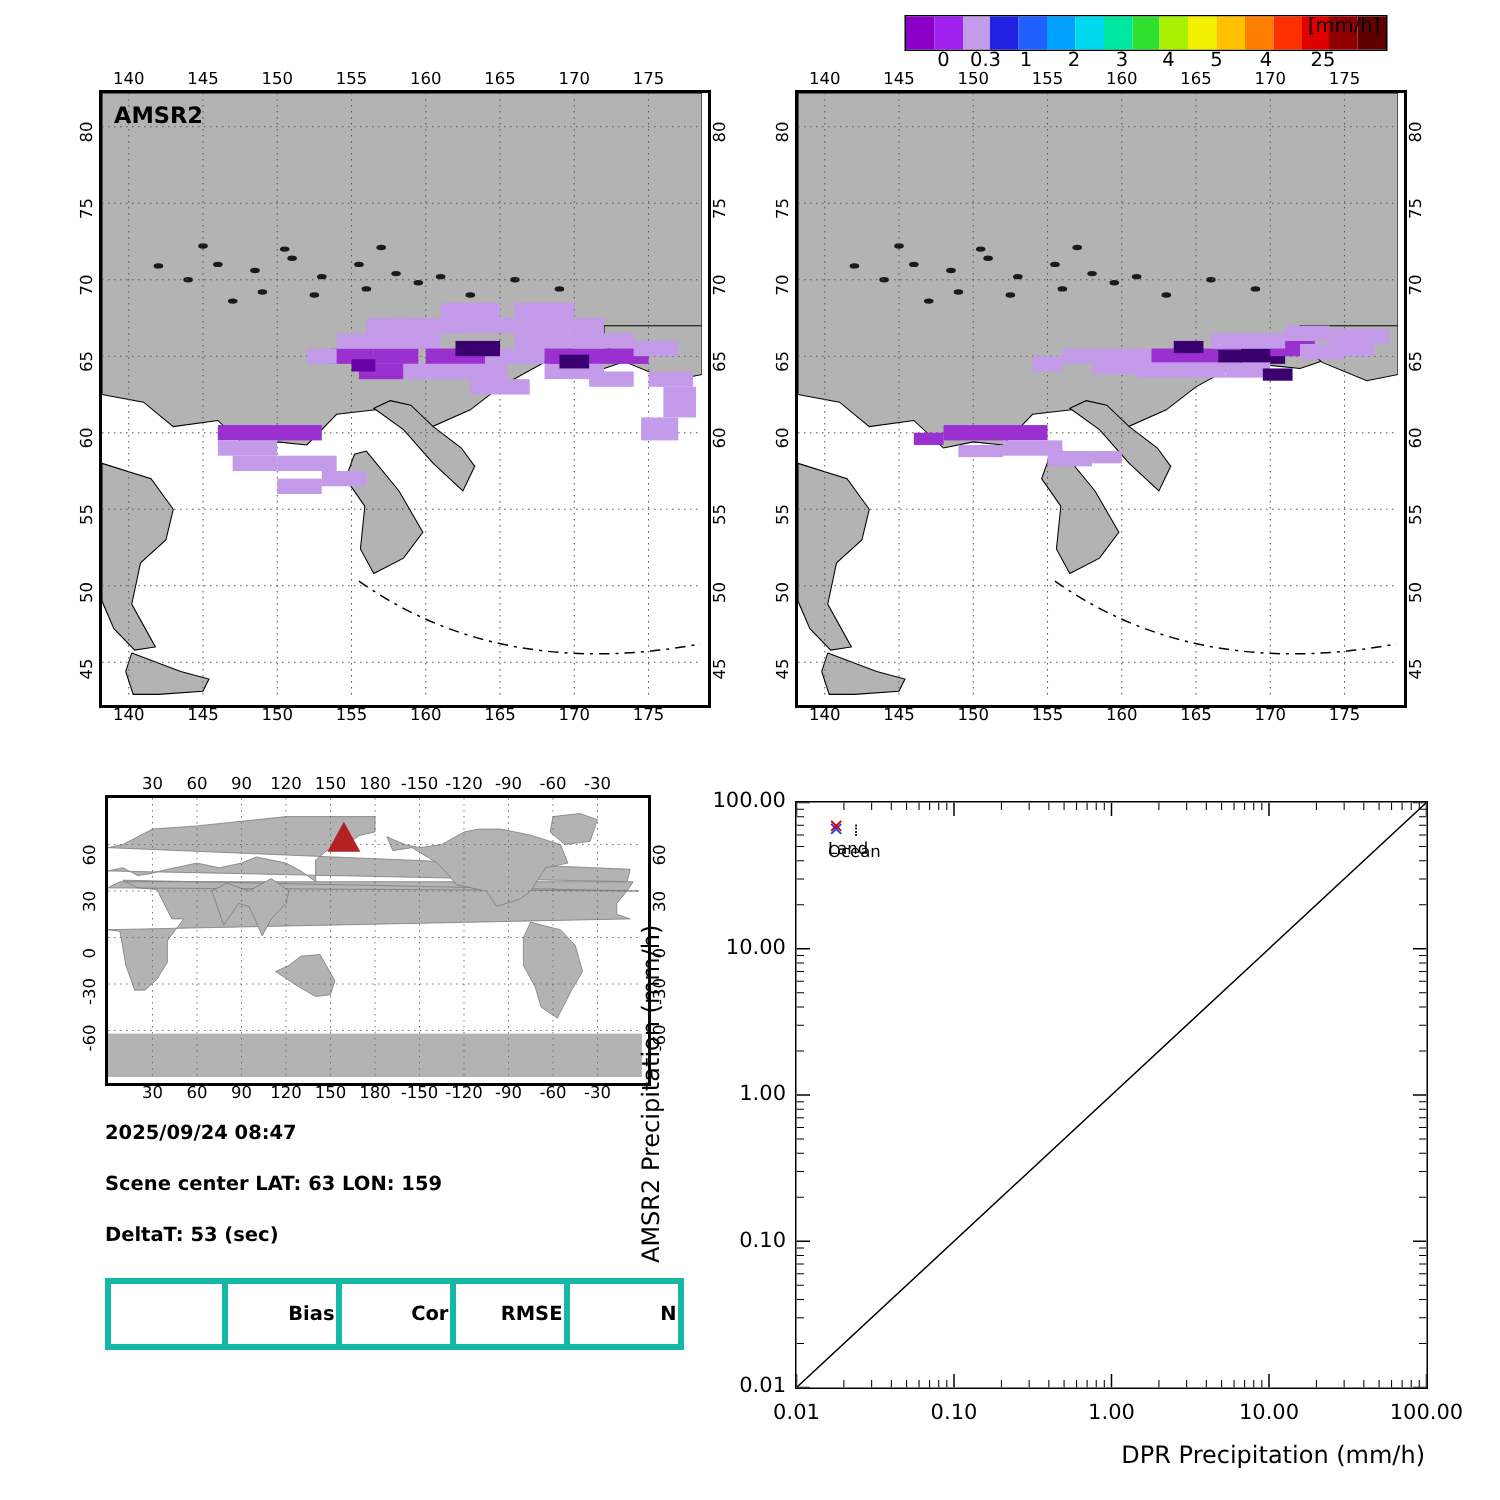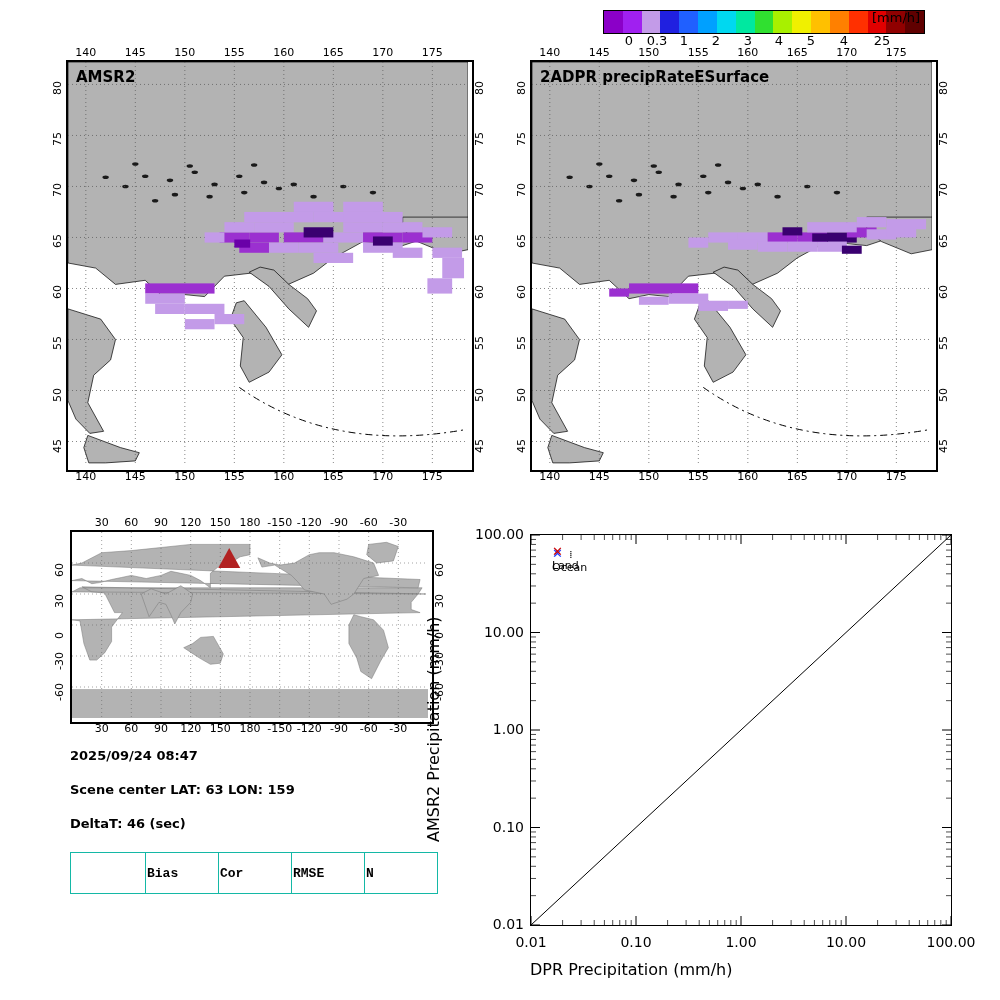--- a/index.html
+++ b/index.html
@@ -22,21 +22,21 @@
   
   #worldpanel{border:2px solid #000;background:#fff;overflow:hidden;}
   .wtick{position:absolute;font-size:11px;}
   .wtick.vert{writing-mode:vertical-rl;transform:rotate(180deg);}
 
   
   .meta{font-size:13px;font-weight:bold;}
 
   
   #stats{border-collapse:collapse;font-size:13px;}
-  #stats td,#stats th{border:1px solid #14b8a6;width:70px;height:38px;text-align:left;font-weight:bold;font-family:Liberation Mono, monospace;}
+  #stats td,#stats th{border:4px solid #14b8a6;width:70px;height:38px;text-align:right;font-weight:bold;}
   #stats td.first,#stats th.first{width:72px;}
 
   
   #scatter{border:1px solid #000;background:#fff;}
   .sc-lab{position:absolute;font-size:14px;font-family:"DejaVu Sans",sans-serif;}
   .ax-title{position:absolute;font-size:16px;}
   .legend-item{position:absolute;font-size:11px;}
 </style>
 </head>
 <body>
@@ -188,21 +188,20 @@
     <div class="tick-lab vert" style="left: 473px; top: 277.485px; height: 22px;">60</div>
     <div class="tick-lab vert" style="left: 51px; top: 328.495px; height: 22px;">55</div>
     <div class="tick-lab vert" style="left: 473px; top: 328.495px; height: 22px;">55</div>
     <div class="tick-lab vert" style="left: 51px; top: 379.505px; height: 22px;">50</div>
     <div class="tick-lab vert" style="left: 473px; top: 379.505px; height: 22px;">50</div>
     <div class="tick-lab vert" style="left: 51px; top: 430.515px; height: 22px;">45</div>
     <div class="tick-lab vert" style="left: 473px; top: 430.515px; height: 22px;">45</div>
   </div>
 
 <div class="abs mappanel" id="panelR" style="left:530px;top:60px;width:404px;height:408px;">
-  <div class="maptitle">2ADPR precipRateESurface</div>
 <svg width="400" height="404" style="position: absolute; left: 0px; top: 0px;">
       <polygon points="0.0,0.0 400.0,0.0 400.0,160.2 374.3,170.4 334.7,183.6 295.0,179.6 265.3,195.9 245.5,211.2 215.8,224.4 191.1,210.2 156.4,214.2 136.6,234.6 116.8,232.6 97.0,236.7 77.2,218.3 47.5,222.4 27.7,206.1 0.0,201.0" fill="#b3b3b3" stroke="#000" stroke-width="0.7"></polygon>
       <polygon points="181.2,210.2 201.0,224.4 220.8,246.9 240.6,265.3 248.5,248.9 239.6,236.7 220.8,222.4 205.9,208.1 192.1,205.1" fill="#b3b3b3" stroke="#000" stroke-width="0.7"></polygon>
       <polygon points="176.2,238.7 198.0,265.3 213.9,292.8 201.0,310.1 181.2,320.3 172.3,304.0 175.2,275.5 162.4,257.1 168.3,240.8" fill="#b3b3b3" stroke="#000" stroke-width="0.7"></polygon>
       <polygon points="0.0,246.9 32.7,257.1 47.5,277.5 42.6,297.9 25.7,313.2 19.8,340.7 35.6,369.3 21.8,371.4 7.9,357.1 0.0,338.7" fill="#b3b3b3" stroke="#000" stroke-width="0.7"></polygon>
       <polygon points="19.8,373.4 52.5,385.6 71.3,390.7 67.3,398.9 37.6,400.9 20.8,400.9 15.8,385.6" fill="#b3b3b3" stroke="#000" stroke-width="0.7"></polygon>
       <polygon points="334.7,155.1 400.0,155.1 400.0,187.7 379.2,191.8 349.5,179.6 334.7,167.3" fill="#b3b3b3" stroke="#000" stroke-width="0.7"></polygon>
       <ellipse cx="77.22772277227733" cy="114.26262626262627" rx="3.2" ry="1.8" fill="#1a1a1a"></ellipse>
       <ellipse cx="101.98019801980207" cy="118.34343434343441" rx="3.2" ry="1.8" fill="#1a1a1a"></ellipse>
       <ellipse cx="126.73267326732682" cy="110.18181818181813" rx="3.2" ry="1.8" fill="#1a1a1a"></ellipse>
@@ -361,21 +360,21 @@
     <div class="wtick vert" style="left: 53px; top: 611px; height: 28px;">0</div>
     <div class="wtick vert" style="left: 433px; top: 611px; height: 28px;">0</div>
     <div class="wtick vert" style="left: 53px; top: 642px; height: 28px;">-30</div>
     <div class="wtick vert" style="left: 433px; top: 642px; height: 28px;">-30</div>
     <div class="wtick vert" style="left: 53px; top: 673px; height: 28px;">-60</div>
     <div class="wtick vert" style="left: 433px; top: 673px; height: 28px;">-60</div>
   </div>
 
 <div class="abs meta" style="left:70px;top:748px;">2025/09/24 08:47</div>
 <div class="abs meta" style="left:70px;top:782px;">Scene center LAT: 63   LON: 159</div>
-<div class="abs meta" style="left:70px;top:816px;">DeltaT:  46 (sec)</div>
+<div class="abs meta" style="left:70px;top:816px;">DeltaT:  53 (sec)</div>
 
 <table class="abs" id="stats" style="left:70px;top:852px;">
   <thead>
       <tr>
         <th class="first"></th>
         <th>Bias</th>
         <th>Cor</th>
         <th>RMSE</th>
         <th>N</th>
       </tr>
@@ -544,18 +543,18 @@
     <div class="sc-lab" style="left: 812px; top: 934px; width: 68px; text-align: center;">10.00</div>
     <div class="sc-lab" style="left: 917px; top: 934px; width: 68px; text-align: center;">100.00</div>
   </div>
 <div class="abs" id="sc-yticks">
     <div class="sc-lab" style="left: 458px; top: 916px; width: 66px; text-align: right;">0.01</div>
     <div class="sc-lab" style="left: 458px; top: 818.5px; width: 66px; text-align: right;">0.10</div>
     <div class="sc-lab" style="left: 458px; top: 721px; width: 66px; text-align: right;">1.00</div>
     <div class="sc-lab" style="left: 458px; top: 623.5px; width: 66px; text-align: right;">10.00</div>
     <div class="sc-lab" style="left: 458px; top: 526px; width: 66px; text-align: right;">100.00</div>
   </div>
-<div class="abs ax-title" id="sc-xtitle" style="left:530px;top:960px;width:420px;text-align:left;">DPR Precipitation (mm/h)</div>
+<div class="abs ax-title" id="sc-xtitle" style="left:530px;top:960px;width:420px;text-align:right;">DPR Precipitation (mm/h)</div>
 <div class="abs ax-title" id="sc-ytitle" style="left:424px;top:534px;height:390px;writing-mode:vertical-rl;transform:rotate(180deg);display:flex;align-items:center;justify-content:center;">AMSR2 Precipitation (mm/h)</div>
 <div class="abs" id="sc-legend">
     <div class="legend-item" style="left: 552px; top: 546px;"><span style="color: rgb(32, 64, 255); font-size: 13px; margin-right: 6px;">✕</span><span>: Ocean</span></div>
     <div class="legend-item" style="left: 552px; top: 544px;"><span style="color: rgb(204, 0, 0); font-size: 13px; margin-right: 6px;">✕</span><span>: Land</span></div>
   </div>
 
 </body></html>

